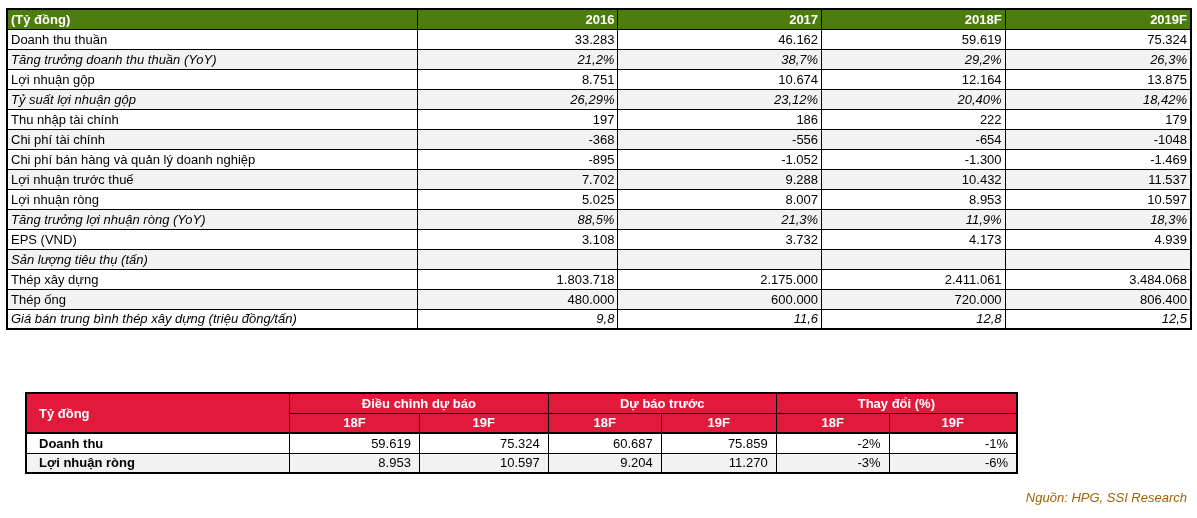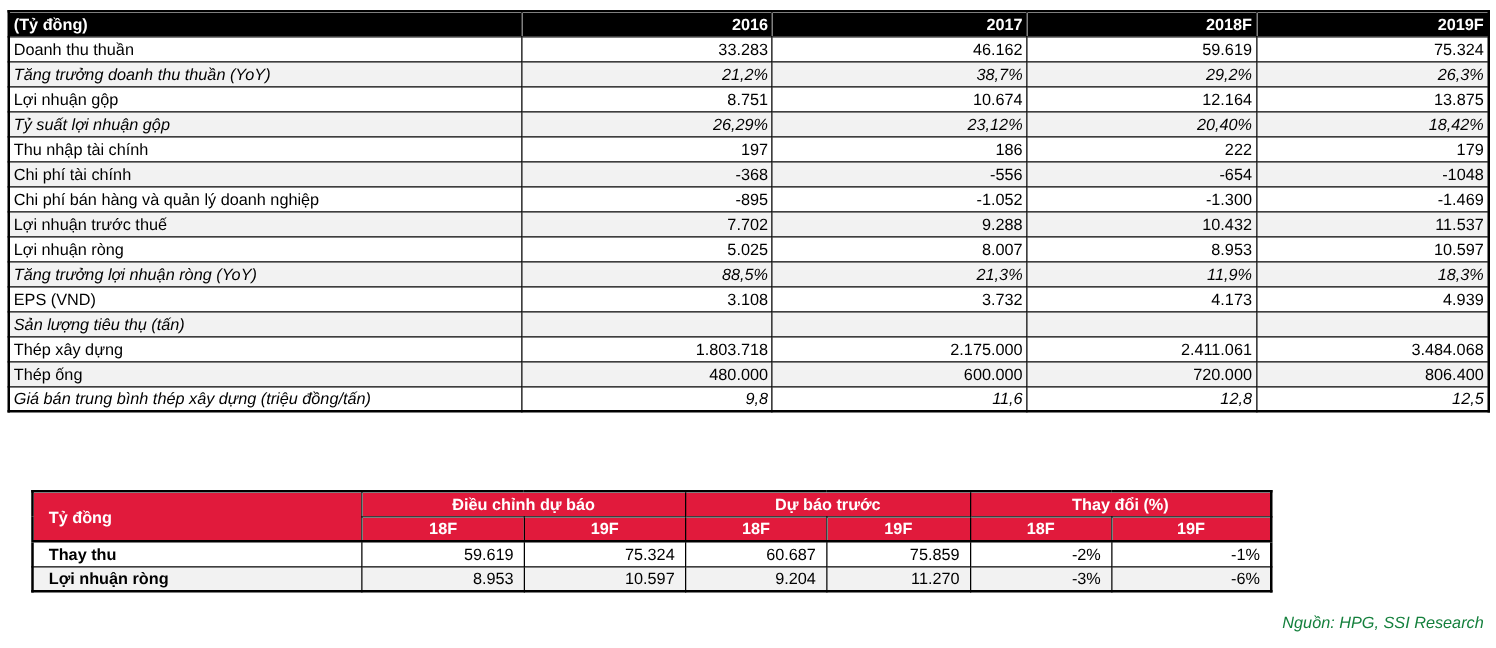--- a/index.html
+++ b/index.html
@@ -27,21 +27,21 @@
     border: 1px solid #000;
     font-size: 13px;
     height: 20px;
     padding: 0 3px;
     white-space: nowrap;
     overflow: hidden;
     text-align: right;
     vertical-align: middle;
   }
   .t1 thead th {
-    background: #000000;
+    background: #4d7c0f;
     color: #fff;
     font-weight: bold;
   }
   .t1 th.lbl, .t1 td.lbl { text-align: left; padding-left: 3px; }
   .t1 tr.alt { background: #F2F2F2; }
   .t1 tr.it  { font-style: italic; padding-left: 19px; }
 
   
   .t2 {
     left: 25px; top: 392px; width: 993px;
@@ -69,21 +69,21 @@
   .t2 td.lbl { text-align: left; font-weight: bold; padding-left: 12px; }
   .t2 tr.alt { background: #F2F2F2; }
 
   
   .source {
     position: absolute;
     top: 490px;
     right: 10px;
     font-size: 13px;
     font-style: italic;
-    color: #15803d;
+    color: #a16207;
   }
 </style>
 </head>
 <body>
 
 <div class="page">
 
   <table class="t1">
     <colgroup>
       <col style="width:34.7%">
@@ -231,21 +231,21 @@
         <th class="sub">18F</th>
         <th class="sub">19F</th>
         <th class="sub">18F</th>
         <th class="sub">19F</th>
         <th class="sub">18F</th>
         <th class="sub">19F</th>
       </tr>
     </thead>
     <tbody>
         <tr>
-          <td class="lbl">Thay thu</td>
+          <td class="lbl">Doanh thu</td>
           <td>59.619</td>
           <td>75.324</td>
           <td>60.687</td>
           <td>75.859</td>
           <td>-2%</td>
           <td>-1%</td>
         </tr>
         <tr class="alt">
           <td class="lbl">Lợi nhuận ròng</td>
           <td>8.953</td>

